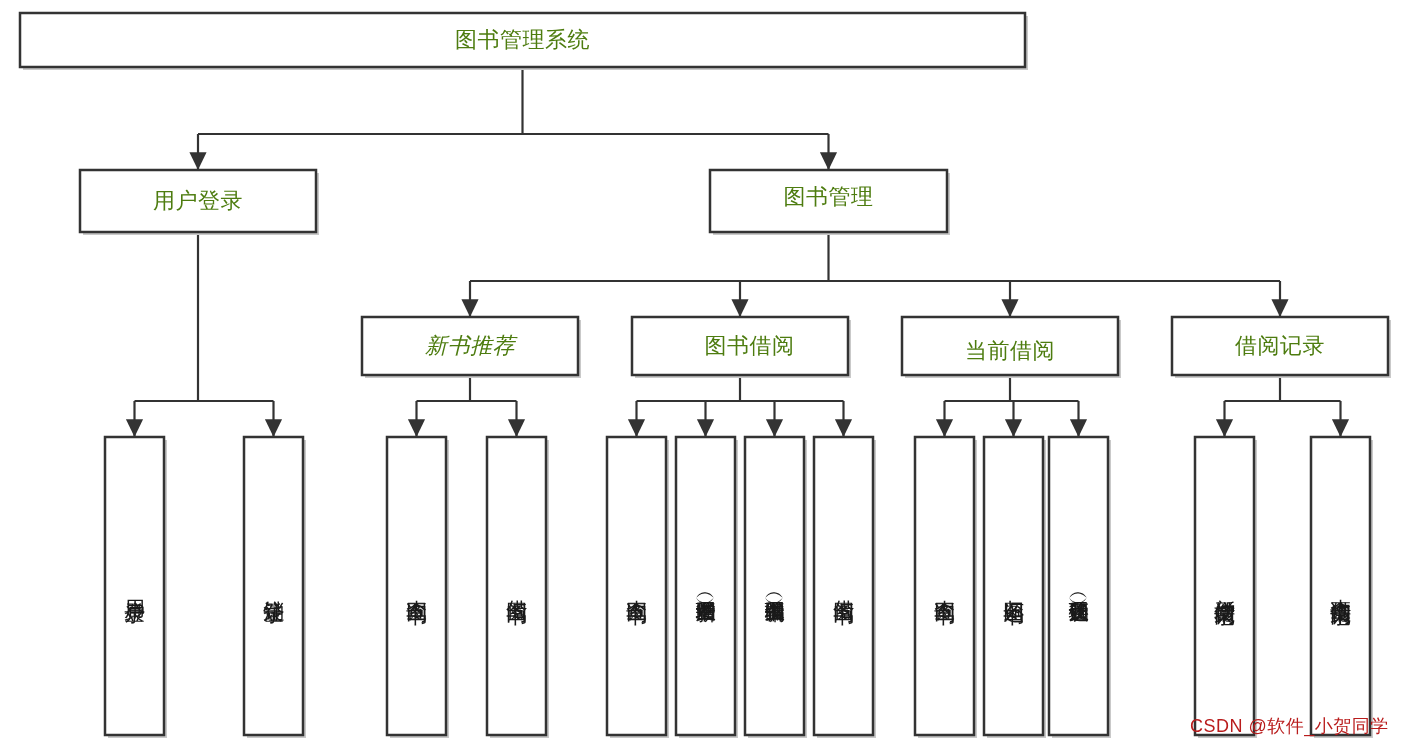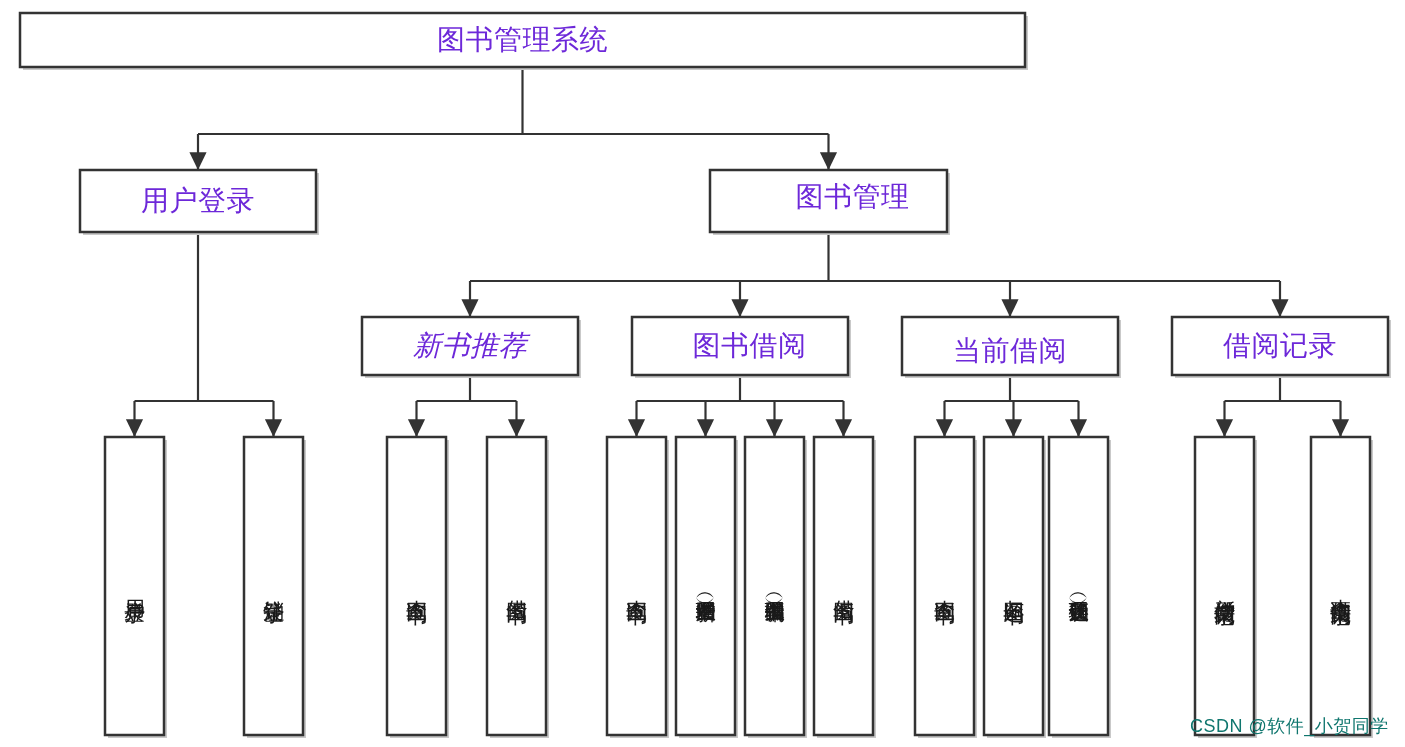--- a/index.html
+++ b/index.html
@@ -52,34 +52,34 @@
     align-items: center;
     justify-content: center;
     text-align: center;
     white-space: normal;
     box-sizing: border-box;
     pointer-events: none;
   }
   .horiz-label {
     position: absolute;
     font-family: "Liberation Sans", "DejaVu Sans", sans-serif;
-    font-size: 28px;
-    color: #6d28d9;
+    font-size: 22px;
+    color: #4d7c0f;
     display: flex;
     align-items: center;
     justify-content: center;
     box-sizing: border-box;
     letter-spacing: 0.5px;
     pointer-events: none;
   }
   .watermark {
     position: absolute;
     font-family: "Liberation Sans", "DejaVu Sans", sans-serif;
     font-size: 18px;
-    color: #0f766e;
+    color: #b91c1c;
     letter-spacing: 0.5px;
     white-space: nowrap;
   }
 </style>
 </head>
 <body>
 
 <div id="diagram-root">
 
   <svg class="diagram-canvas" id="svg-canvas" viewBox="0 0 1405 747">
@@ -163,21 +163,21 @@
         <rect x="1198" y="440" width="59" height="298" class="node-shadow"></rect>
         <rect x="1195" y="437" width="59" height="298" class="node-box"></rect>
         <rect x="1314" y="440" width="59" height="298" class="node-shadow"></rect>
         <rect x="1311" y="437" width="59" height="298" class="node-box"></rect>
       </g>
   </svg>
 
   <div id="label-layer">
       <div class="horiz-label" style="left: 20px; top: 13px; width: 1005px; height: 54px;">图书管理系统</div>
       <div class="horiz-label" style="left: 80px; top: 170px; width: 236px; height: 62px;">用户登录</div>
-      <div class="horiz-label" style="left: 710px; top: 170px; width: 237px; height: 54px; margin-left: 24px;">图书管理</div>
+      <div class="horiz-label" style="left: 710px; top: 170px; width: 237px; height: 54px;">图书管理</div>
       <div class="horiz-label" style="left: 362px; top: 317px; width: 216px; height: 58px; font-style: italic;">新书推荐</div>
       <div class="horiz-label" style="left: 632px; top: 317px; width: 216px; height: 58px; padding-left: 19px;">图书借阅</div>
       <div class="horiz-label" style="left: 902px; top: 317px; width: 216px; height: 68px;">当前借阅</div>
       <div class="horiz-label" style="left: 1172px; top: 317px; width: 216px; height: 58px;">借阅记录</div>
       <div class="vert-label" style="left: 105px; top: 437px; width: 59px; height: 298px;">用户登录</div>
       <div class="vert-label" style="left: 244px; top: 437px; width: 59px; height: 298px;">注销登录</div>
       <div class="vert-label" style="left: 387px; top: 437px; width: 59px; height: 298px;">查询图书</div>
       <div class="vert-label" style="left: 487px; top: 437px; width: 59px; height: 298px;">借阅图书</div>
       <div class="vert-label" style="left: 607px; top: 437px; width: 59px; height: 298px;">查询图书</div>
       <div class="vert-label" style="left: 676px; top: 437px; width: 59px; height: 298px; font-size: 20px; letter-spacing: 0px;">新增图书（管理员）</div>

